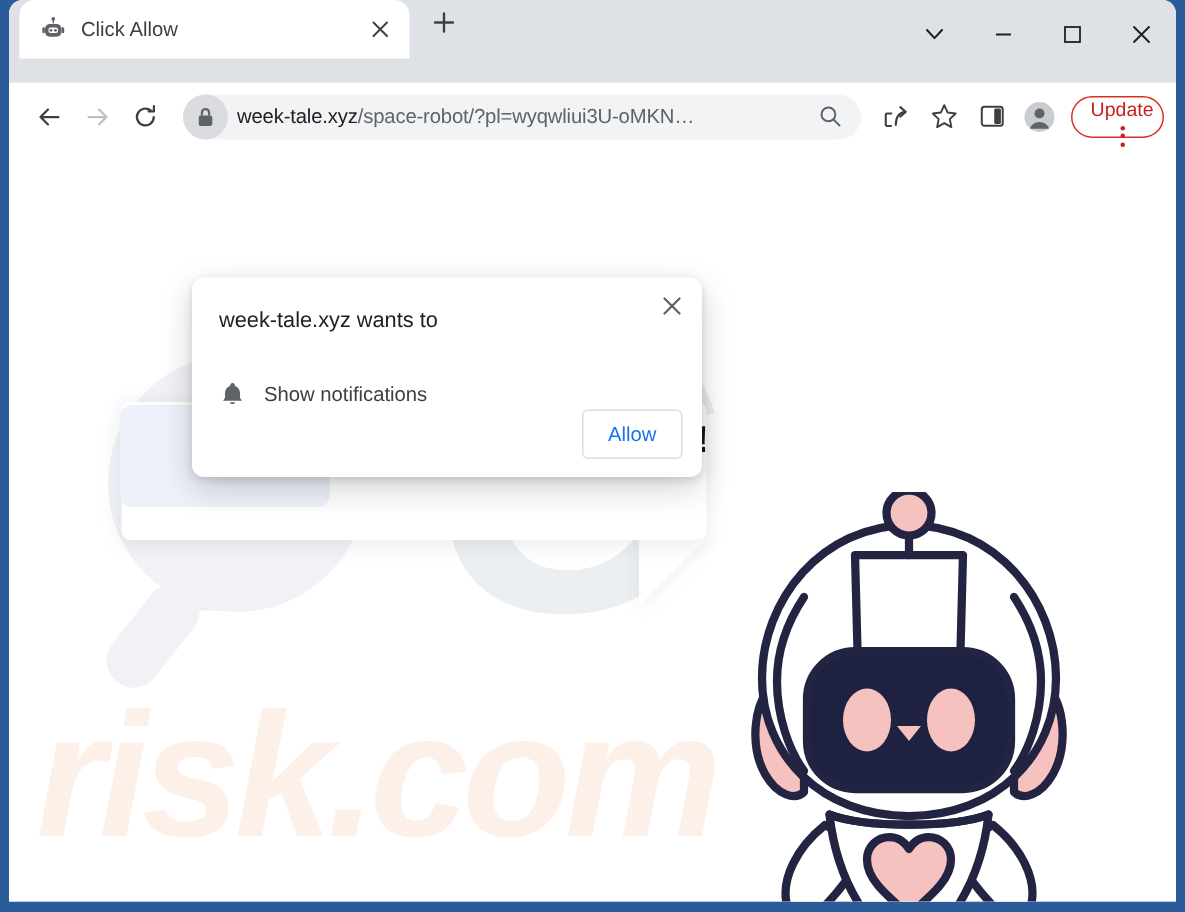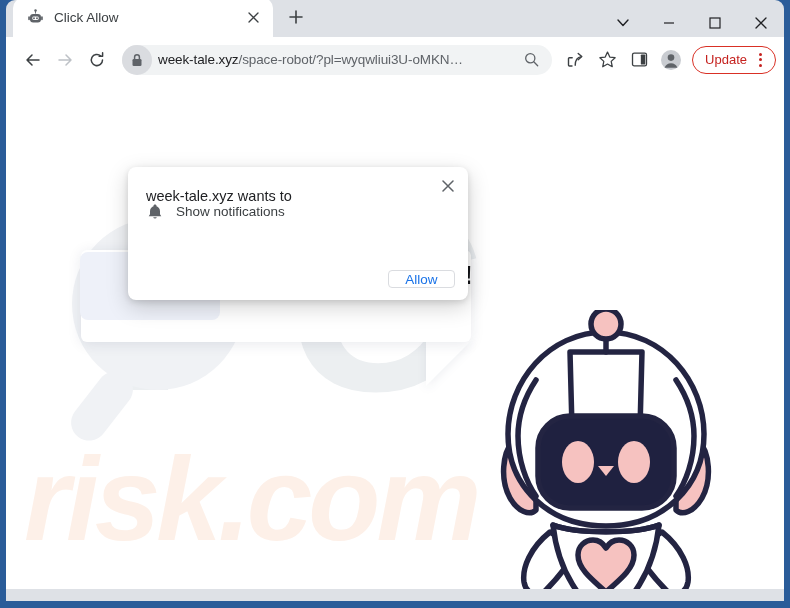--- a/index.html
+++ b/index.html
@@ -27,25 +27,23 @@
     right: 6px;
     bottom: 7px;
     background: #dee1e6;
     border-radius: 9px 9px 0 0;
     overflow: hidden;
   }
 
   
   #tab-strip {
     position: relative;
-    height: 37px;
+    height: 55px;
     background: #dee1e6;
     display: flex;
-    align-items: flex-end;
-    border-radius: 19px;
   }
 
   .tab {
     position: relative;
     margin-left: 7px;
     height: 39px;
     width: 260px;
     background: #ffffff;
     border-radius: 10px 10px 0 0;
     display: flex;
@@ -160,20 +158,21 @@
 
   #update-pill {
     display: flex;
     align-items: center;
     height: 28px;
     border: 1px solid #d93025;
     border-radius: 14px;
     padding: 0 6px 0 12px;
     gap: 4px;
     margin-left: 4px;
+    flex-direction: column;
   }
   #update-label {
     font-size: 13px;
     color: #c5221f;
     white-space: nowrap;
   }
   #update-menu-dots {
     width: 18px; height: 20px;
     display: flex; flex-direction: column;
     align-items: center; justify-content: center;
@@ -297,36 +296,36 @@
     color: #5f6368;
   }
   #dialog-title {
     position: absolute;
     left: 18px; top: 21px;
     font-size: 14.5px;
     color: #202124;
   }
   #dialog-perm-row {
     position: absolute;
-    left: 19px; top: 36px;
+    left: 19px; top: 69px;
     display: flex; align-items: center; gap: 13px;
   }
   #dialog-perm-label {
     font-size: 13.5px;
     color: #3c4043;
   }
   #dialog-actions {
     position: absolute;
     right: 13px; bottom: 12px;
     display: flex;
     gap: 8px;
   }
   .dialog-btn {
     min-width: 67px;
-    height: 18px;
+    height: 33px;
     border: 1px solid #dadce0;
     border-radius: 4px;
     background: #ffffff;
     color: #1a73e8;
     font-size: 13.5px;
     font-family: "Liberation Sans", sans-serif;
     display: flex; align-items: center; justify-content: center;
     padding: 0 14px;
   }
 

